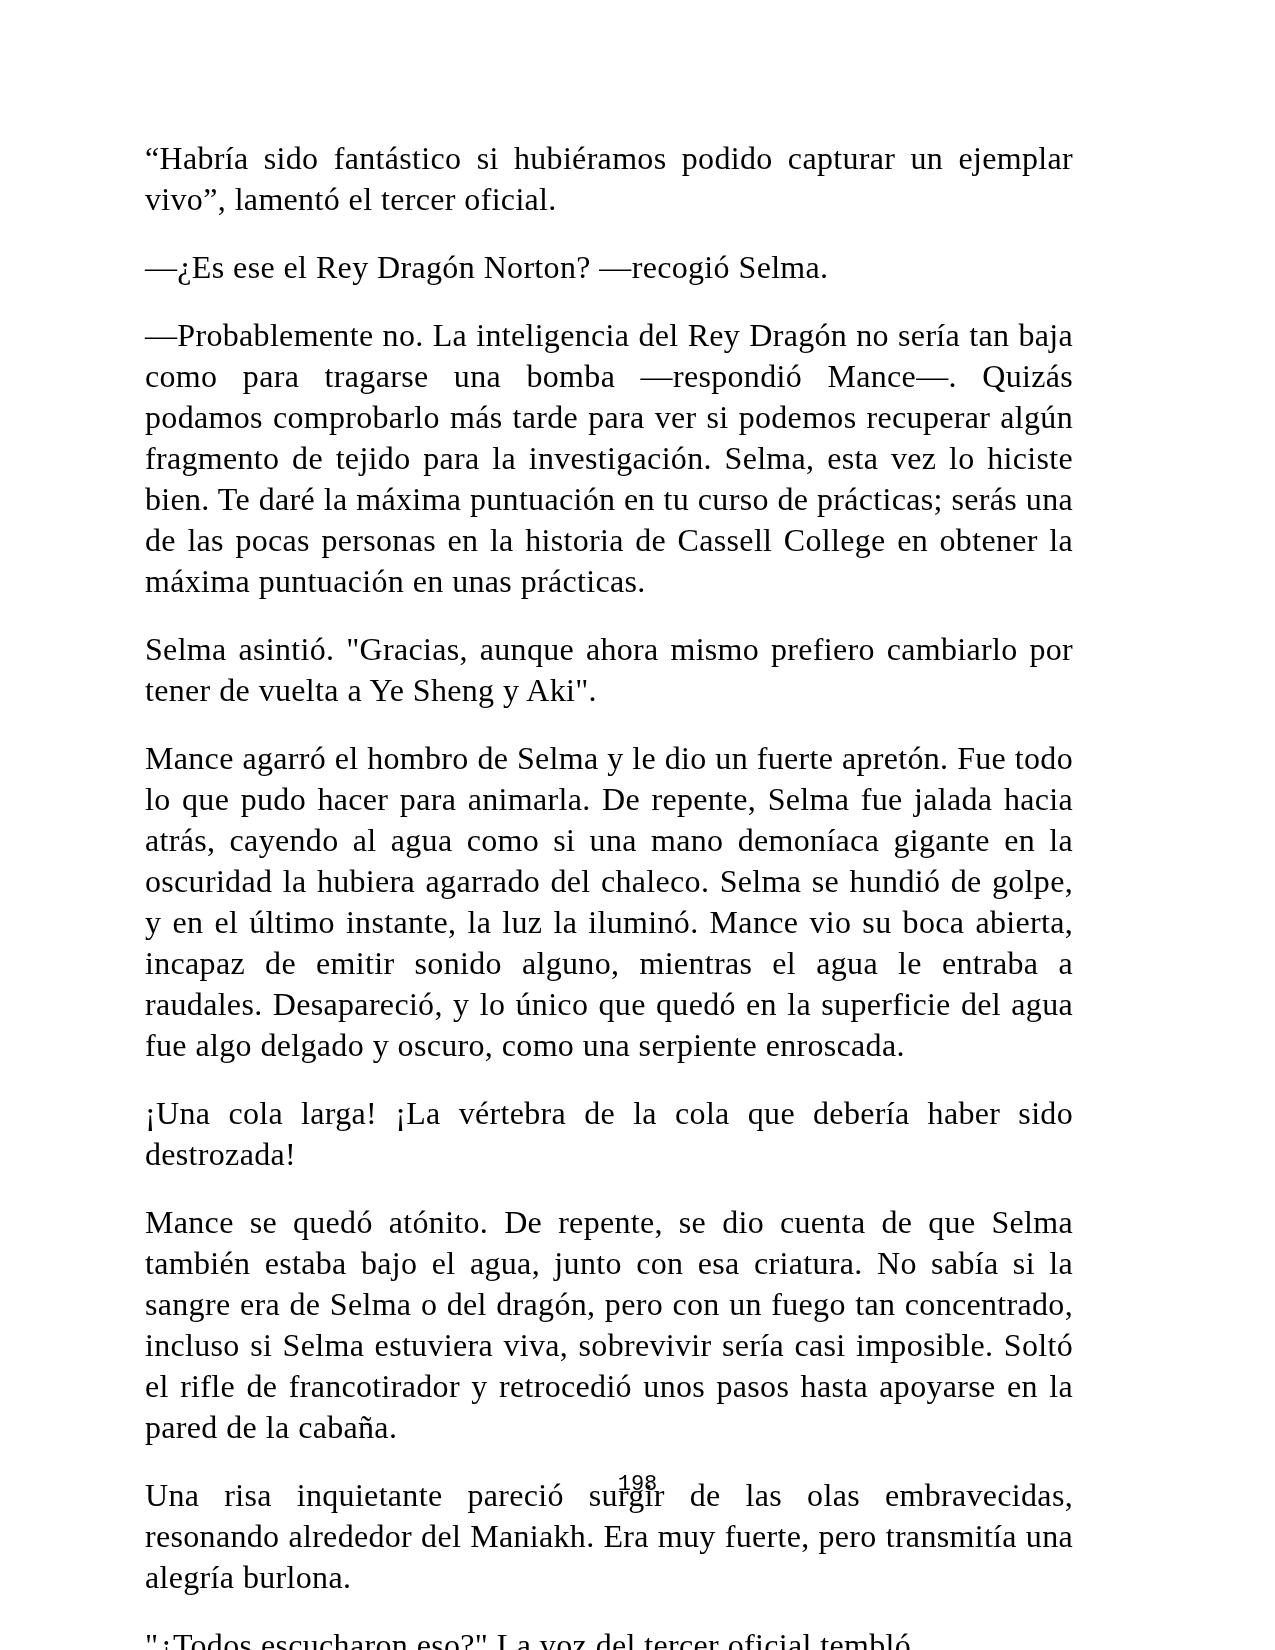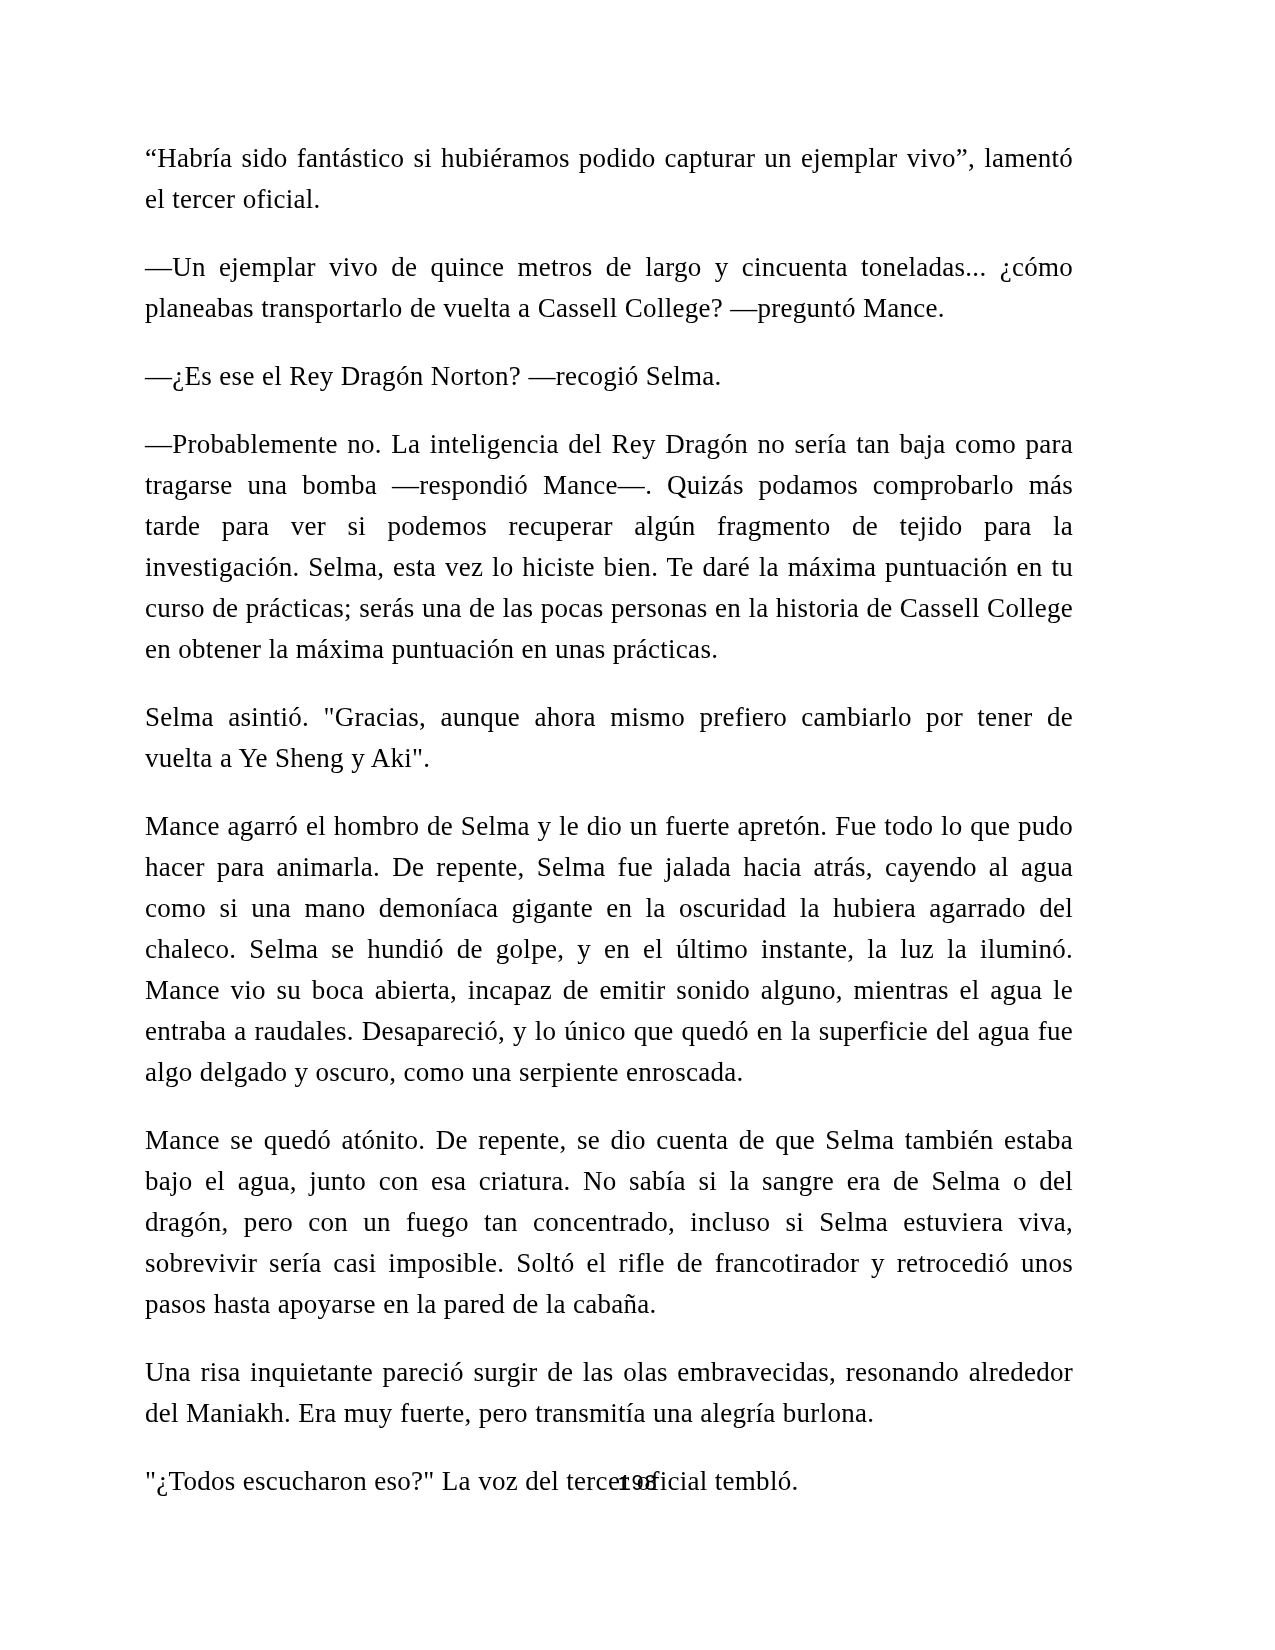--- a/index.html
+++ b/index.html
@@ -23,21 +23,21 @@
     height: 1650px;
     background: #ffffff;
   }
   .text-column {
     position: absolute;
     left: 145px;
     top: 138px;
     width: 928px;
   }
   .para {
-    font-size: 27px;
+    font-size: 32px;
     line-height: 41px;
     text-align: justify;
     text-justify: inter-word;
     margin: 0 0 27px 0;
     letter-spacing: 0.01em;
     word-spacing: 0.01em;
     hyphens: none;
   }
   .para:last-child {
     margin-bottom: 0;
@@ -54,25 +54,25 @@
     color: #000000;
   }
 </style>
 </head>
 <body>
 
 <div class="page">
 
   <div class="text-column">
     <p class="para">“Habría sido fantástico si hubiéramos podido capturar un ejemplar vivo”, lamentó el tercer oficial.</p>
-    <p class="para">—Un ejemplar vivo de quince metros de largo y cincuenta toneladas... ¿cómo planeabas transportarlo de vuelta a Cassell College? —preguntó Mance.</p>
     <p class="para">—¿Es ese el Rey Dragón Norton? —recogió Selma.</p>
     <p class="para">—Probablemente no. La inteligencia del Rey Dragón no sería tan baja como para tragarse una bomba —respondió Mance—. Quizás podamos comprobarlo más tarde para ver si podemos recuperar algún fragmento de tejido para la investigación. Selma, esta vez lo hiciste bien. Te daré la máxima puntuación en tu curso de prácticas; serás una de las pocas personas en la historia de Cassell College en obtener la máxima puntuación en unas prácticas.</p>
     <p class="para">Selma asintió. "Gracias, aunque ahora mismo prefiero cambiarlo por tener de vuelta a Ye Sheng y Aki".</p>
     <p class="para">Mance agarró el hombro de Selma y le dio un fuerte apretón. Fue todo lo que pudo hacer para animarla. De repente, Selma fue jalada hacia atrás, cayendo al agua como si una mano demoníaca gigante en la oscuridad la hubiera agarrado del chaleco. Selma se hundió de golpe, y en el último instante, la luz la iluminó. Mance vio su boca abierta, incapaz de emitir sonido alguno, mientras el agua le entraba a raudales. Desapareció, y lo único que quedó en la superficie del agua fue algo delgado y oscuro, como una serpiente enroscada.</p>
+    <p class="para">¡Una cola larga! ¡La vértebra de la cola que debería haber sido destrozada!</p>
     <p class="para">Mance se quedó atónito. De repente, se dio cuenta de que Selma también estaba bajo el agua, junto con esa criatura. No sabía si la sangre era de Selma o del dragón, pero con un fuego tan concentrado, incluso si Selma estuviera viva, sobrevivir sería casi imposible. Soltó el rifle de francotirador y retrocedió unos pasos hasta apoyarse en la pared de la cabaña.</p>
     <p class="para">Una risa inquietante pareció surgir de las olas embravecidas, resonando alrededor del Maniakh. Era muy fuerte, pero transmitía una alegría burlona.</p>
     <p class="para">"¿Todos escucharon eso?" La voz del tercer oficial tembló.</p>
   </div>
 
   <div class="page-number">198</div>
 
 </div>
 
 </body></html>

